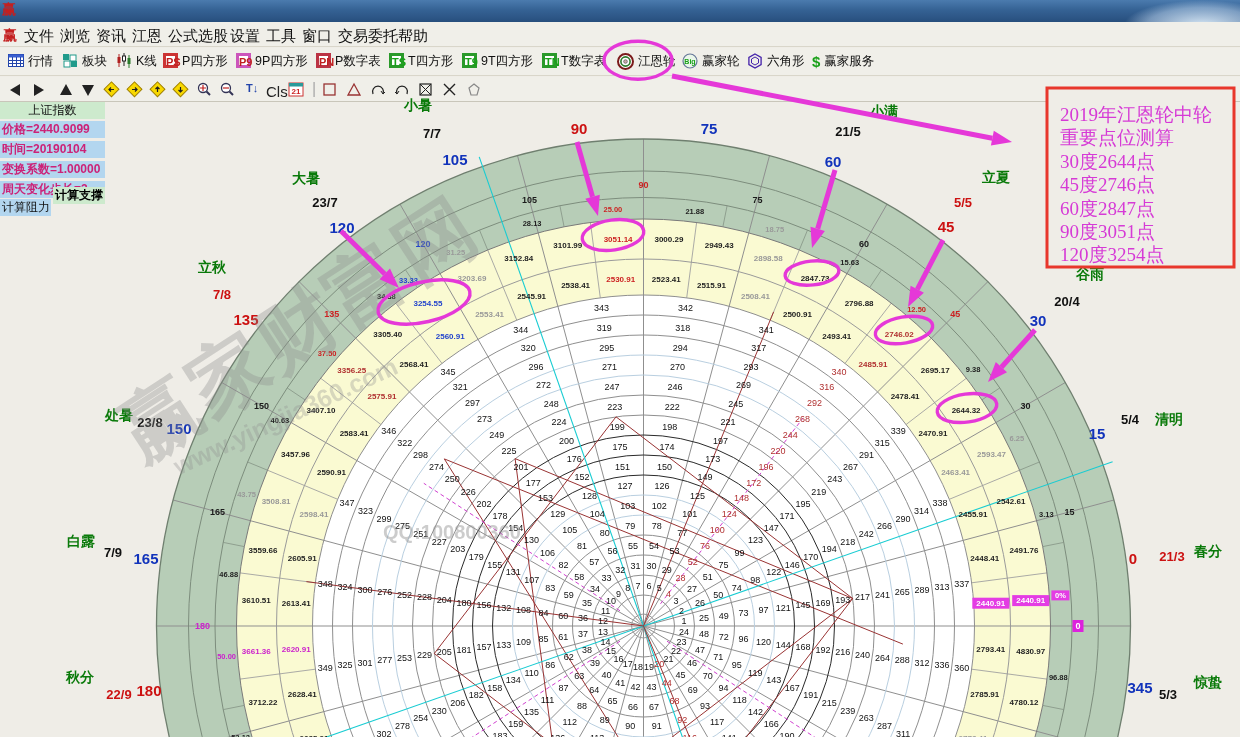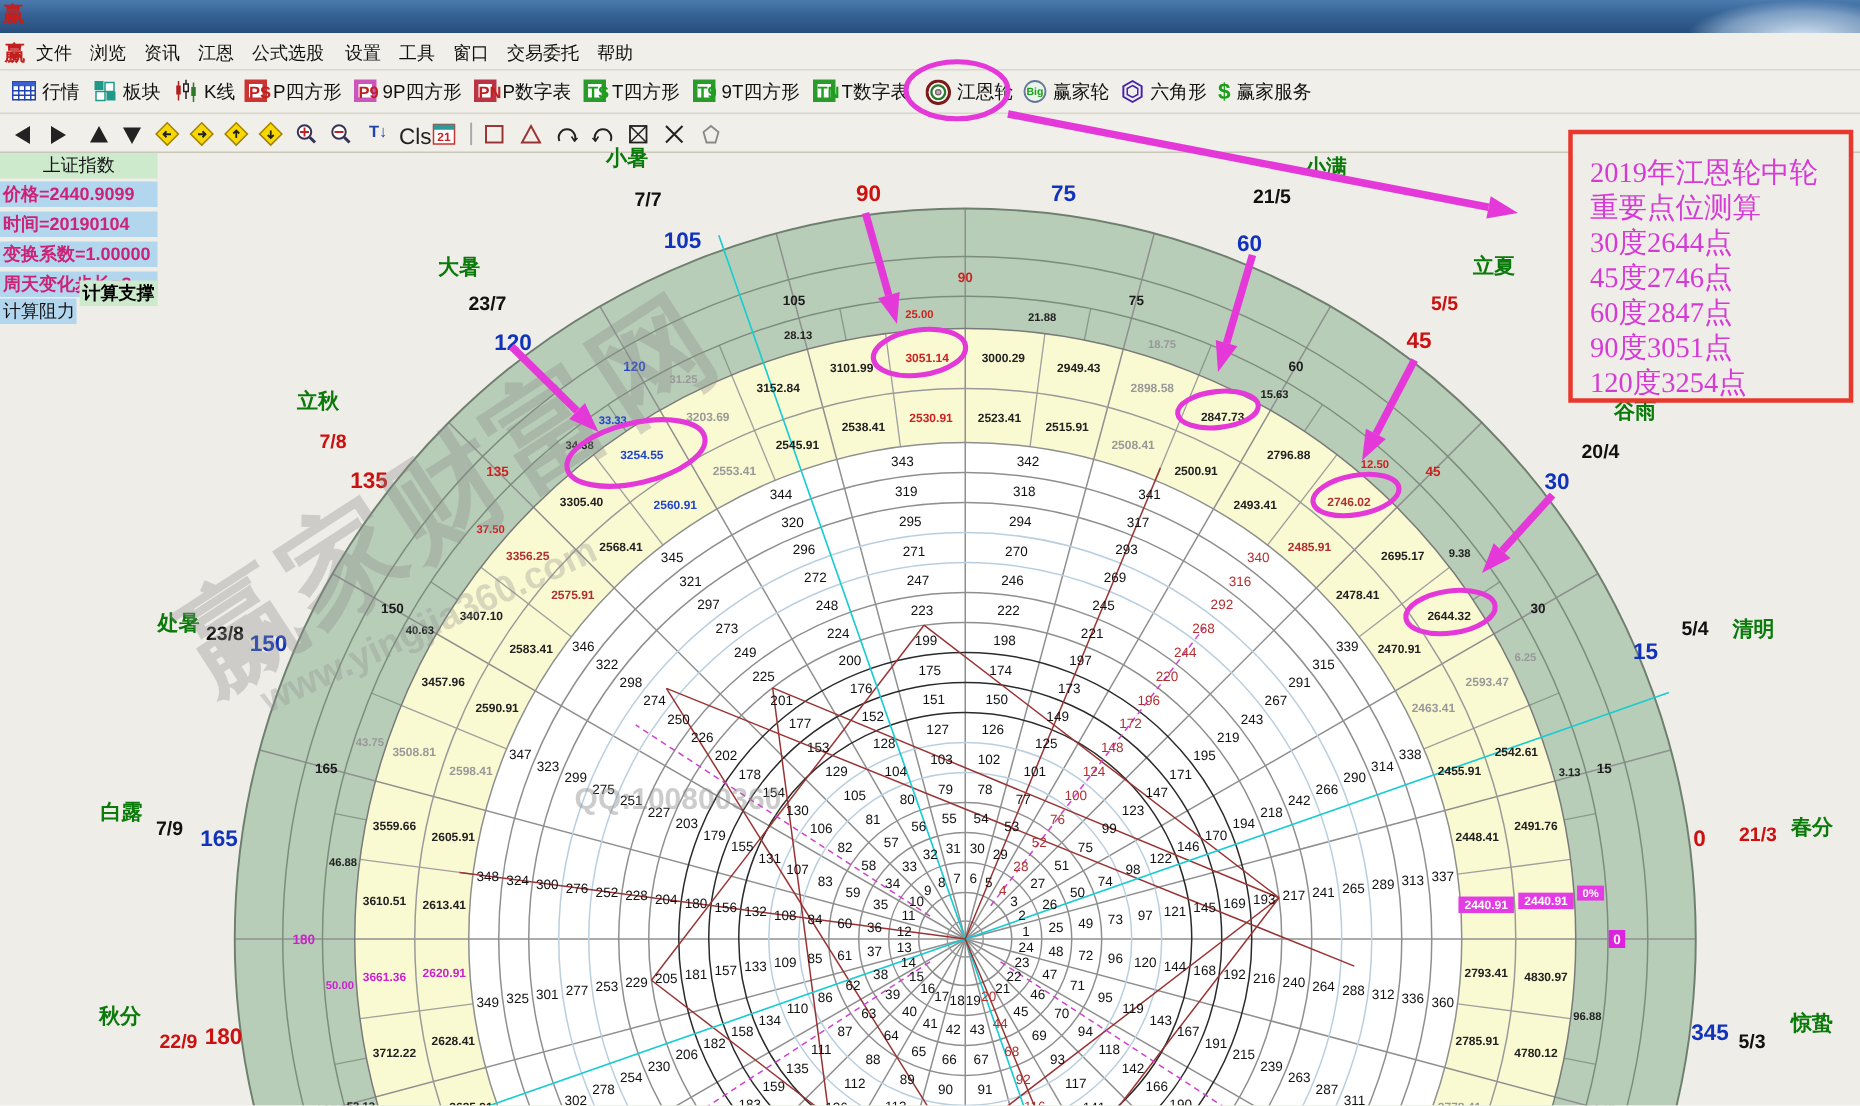--- a/index.html
+++ b/index.html
@@ -3,21 +3,21 @@
 *{margin:0;padding:0;box-sizing:border-box}
 html,body{width:1240px;height:737px;overflow:hidden;font-family:"Liberation Sans",sans-serif}
 #page{position:relative;width:1240px;height:737px;background:#efede7}
 #titlebar{position:absolute;left:0;top:0;width:1240px;height:22px;
  background:linear-gradient(180deg,#4b7bae 0%,#356294 45%,#2d5686 80%,#264e7c 100%);}
 #titlebar .glow{position:absolute;right:0;top:0;width:190px;height:22px;
  background:radial-gradient(ellipse 100px 32px at 80% 115%,rgba(225,240,252,.95),rgba(195,218,242,.5) 55%,rgba(195,218,242,0) 78%)}
 #titlebar .txt{position:absolute;left:20px;top:4px;color:#0a1018;font-size:12.5px;white-space:nowrap}
 .rlogo{position:absolute;color:#c41f1f;font-size:14px;font-weight:700;line-height:15px}
 #menubar{position:absolute;left:0;top:22px;width:1240px;height:25px;background:#f0efe9;border-bottom:1px solid #d9d6ca}
-#menubar span{position:absolute;top:5px;font-size:12px;color:#111;white-space:nowrap}
+#menubar span{position:absolute;top:5px;font-size:15px;color:#111;white-space:nowrap}
 #toolbar1{position:absolute;left:0;top:48px;width:1240px;height:28px;background:#f0efe9;border-bottom:1px solid #d9d6ca}
 .t1{position:absolute;top:5px;height:18px;display:flex;align-items:flex-start;font-size:12.5px;color:#111;white-space:nowrap}
 .ticon{display:inline-block;width:15px;height:15px;margin-right:4px;font-size:11px;font-weight:700;text-align:center;
  line-height:13px;background:#fff;border:3px solid #8b5cf6}
 #toolbar2{position:absolute;left:0;top:77px;width:1240px;height:25px;background:#f0efe9;border-bottom:1px solid #c9c6ba}
 #panel{position:absolute;left:0;top:102px;width:105px}
 .prow{position:absolute;left:0;width:105px;height:17px;background:#b3d6ef;color:#cc2277;font-size:12px;
  font-weight:700;line-height:17px;padding-left:2px;white-space:nowrap;overflow:hidden}
 svg{position:absolute;left:0;top:0}
 </style></head><body>

